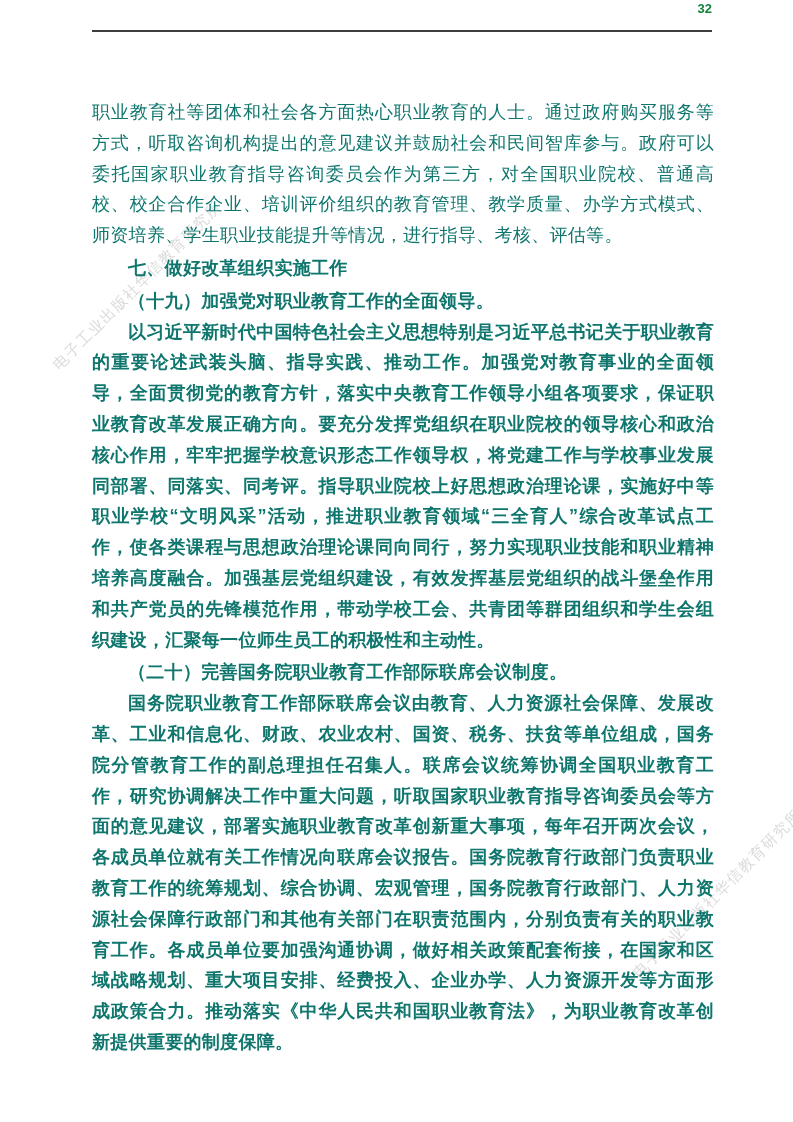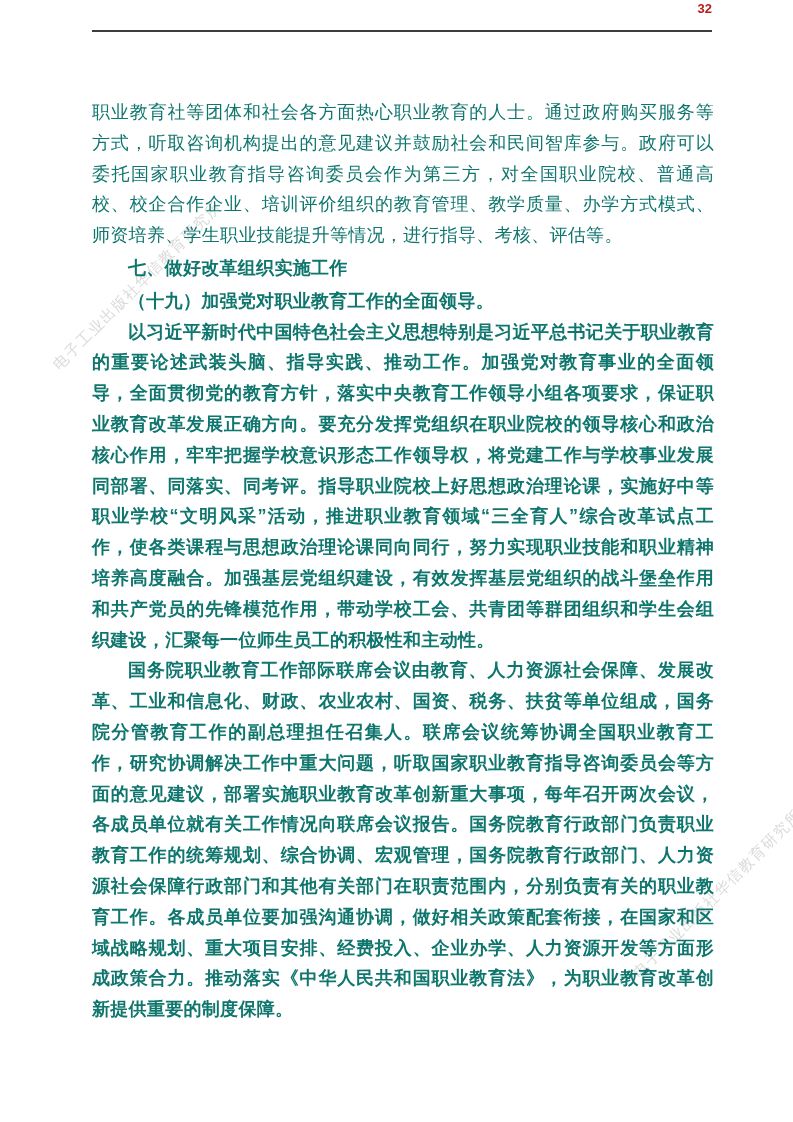--- a/index.html
+++ b/index.html
@@ -10,21 +10,21 @@
     background: #ffffff;
     overflow: hidden;
     font-family: "Liberation Sans", sans-serif;
   }
   .page-number {
     position: absolute;
     top: 1px;
     right: 81px;
     font-size: 13px;
     font-weight: bold;
-    color: #b91c1c;
+    color: #15803d;
     letter-spacing: 0px;
   }
   .header-rule {
     position: absolute;
     left: 92px;
     top: 30px;
     width: 620px;
     height: 2px;
     background: #3d3d3d;
   }
@@ -63,15 +63,16 @@
 <div class="page">
   <div class="page-number">32</div>
   <div class="header-rule"></div>
   <div class="watermark wm1">电子工业出版社华信教育研究所</div>
   <div class="watermark wm2">电子工业出版社华信教育研究所</div>
   <div class="content" id="doc-body">
       <p class="">职业教育社等团体和社会各方面热心职业教育的人士。通过政府购买服务等方式，听取咨询机构提出的意见建议并鼓励社会和民间智库参与。政府可以委托国家职业教育指导咨询委员会作为第三方，对全国职业院校、普通高校、校企合作企业、培训评价组织的教育管理、教学质量、办学方式模式、师资培养、学生职业技能提升等情况，进行指导、考核、评估等。</p>
       <p class="heading indent">七、做好改革组织实施工作</p>
       <p class="heading indent">（十九）加强党对职业教育工作的全面领导。</p>
       <p class=" indent">以习近平新时代中国特色社会主义思想特别是习近平总书记关于职业教育的重要论述武装头脑、指导实践、推动工作。加强党对教育事业的全面领导，全面贯彻党的教育方针，落实中央教育工作领导小组各项要求，保证职业教育改革发展正确方向。要充分发挥党组织在职业院校的领导核心和政治核心作用，牢牢把握学校意识形态工作领导权，将党建工作与学校事业发展同部署、同落实、同考评。指导职业院校上好思想政治理论课，实施好中等职业学校“文明风采”活动，推进职业教育领域“三全育人”综合改革试点工作，使各类课程与思想政治理论课同向同行，努力实现职业技能和职业精神培养高度融合。加强基层党组织建设，有效发挥基层党组织的战斗堡垒作用和共产党员的先锋模范作用，带动学校工会、共青团等群团组织和学生会组织建设，汇聚每一位师生员工的积极性和主动性。</p>
+      <p class="heading indent">（二十）完善国务院职业教育工作部际联席会议制度。</p>
       <p class=" indent">国务院职业教育工作部际联席会议由教育、人力资源社会保障、发展改革、工业和信息化、财政、农业农村、国资、税务、扶贫等单位组成，国务院分管教育工作的副总理担任召集人。联席会议统筹协调全国职业教育工作，研究协调解决工作中重大问题，听取国家职业教育指导咨询委员会等方面的意见建议，部署实施职业教育改革创新重大事项，每年召开两次会议，各成员单位就有关工作情况向联席会议报告。国务院教育行政部门负责职业教育工作的统筹规划、综合协调、宏观管理，国务院教育行政部门、人力资源社会保障行政部门和其他有关部门在职责范围内，分别负责有关的职业教育工作。各成员单位要加强沟通协调，做好相关政策配套衔接，在国家和区域战略规划、重大项目安排、经费投入、企业办学、人力资源开发等方面形成政策合力。推动落实《中华人民共和国职业教育法》，为职业教育改革创新提供重要的制度保障。</p>
     </div>
 </div>
 
 </body></html>

